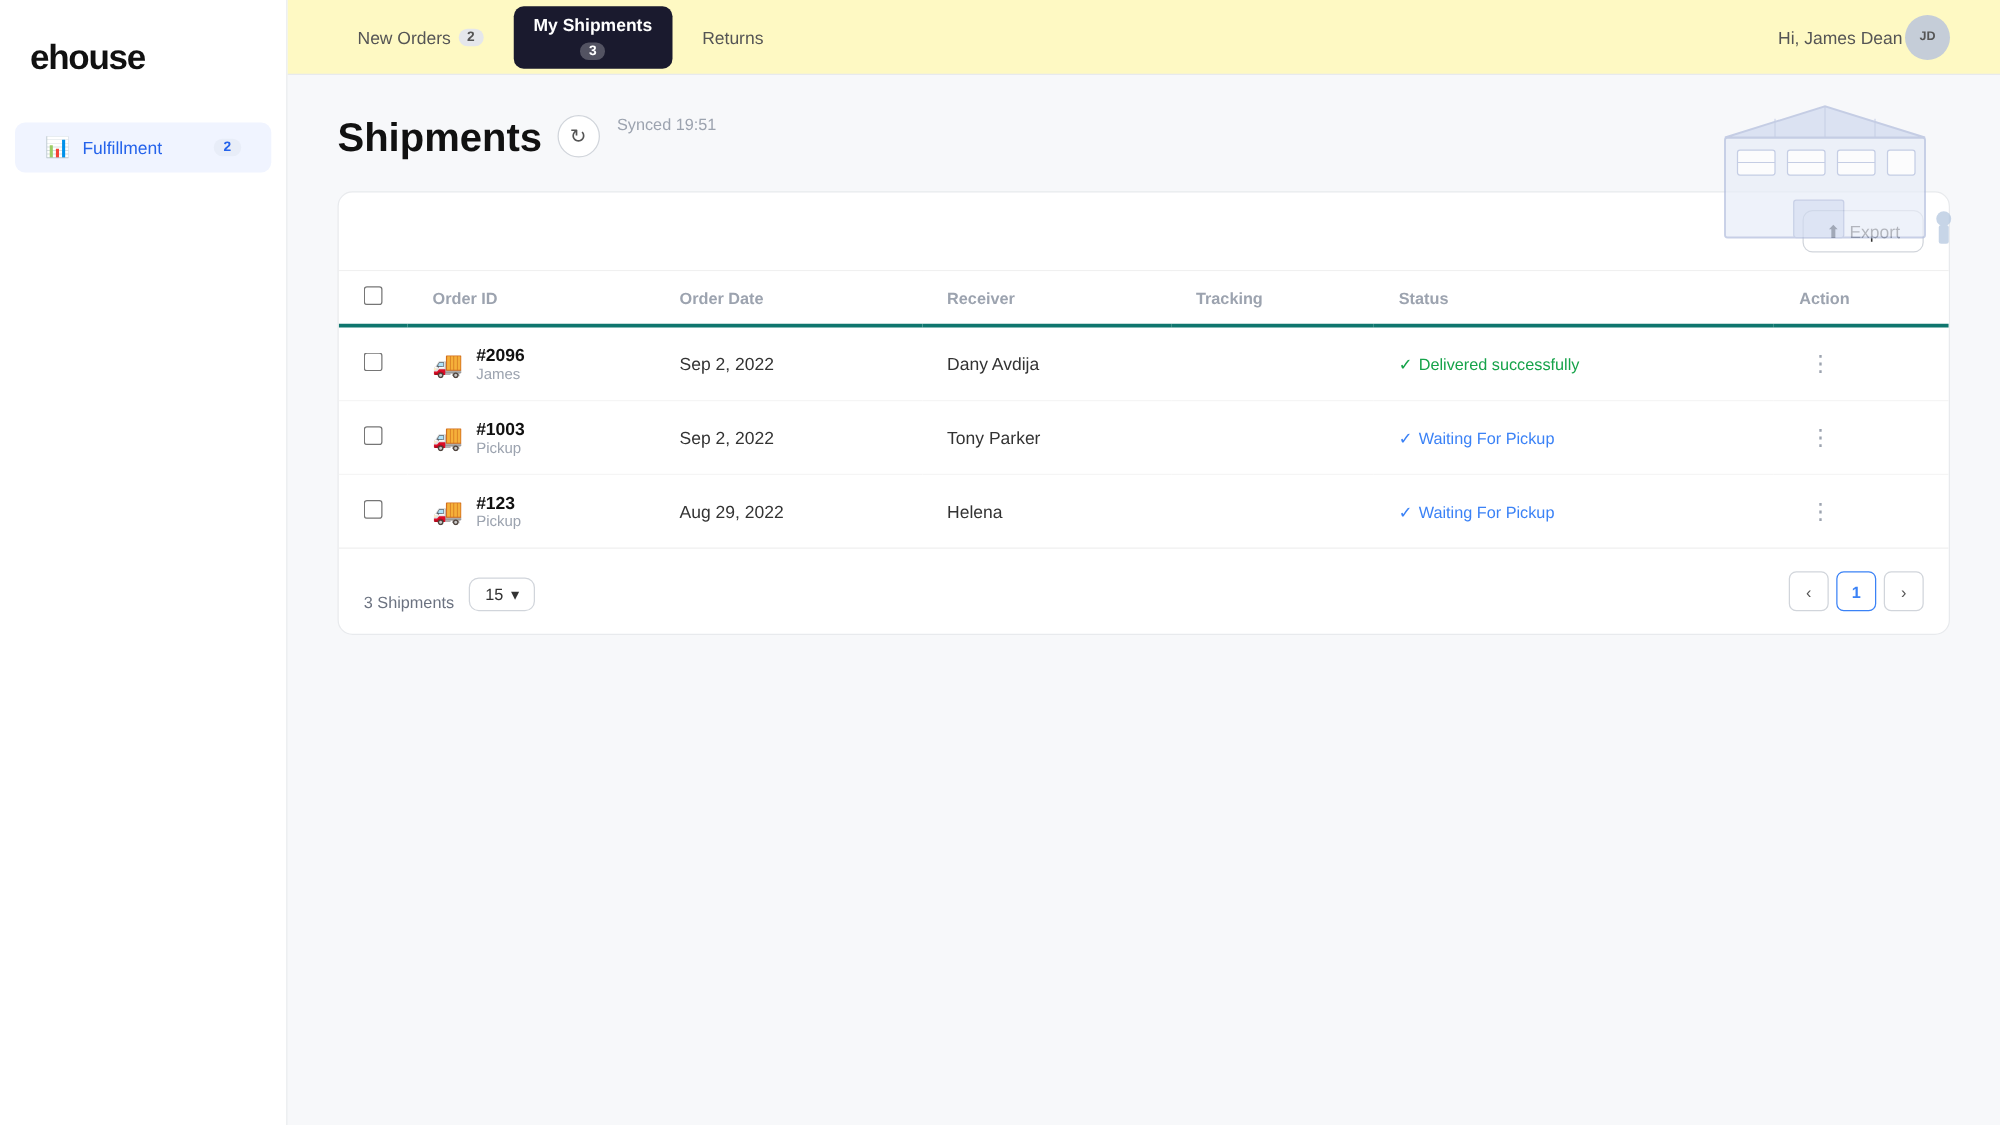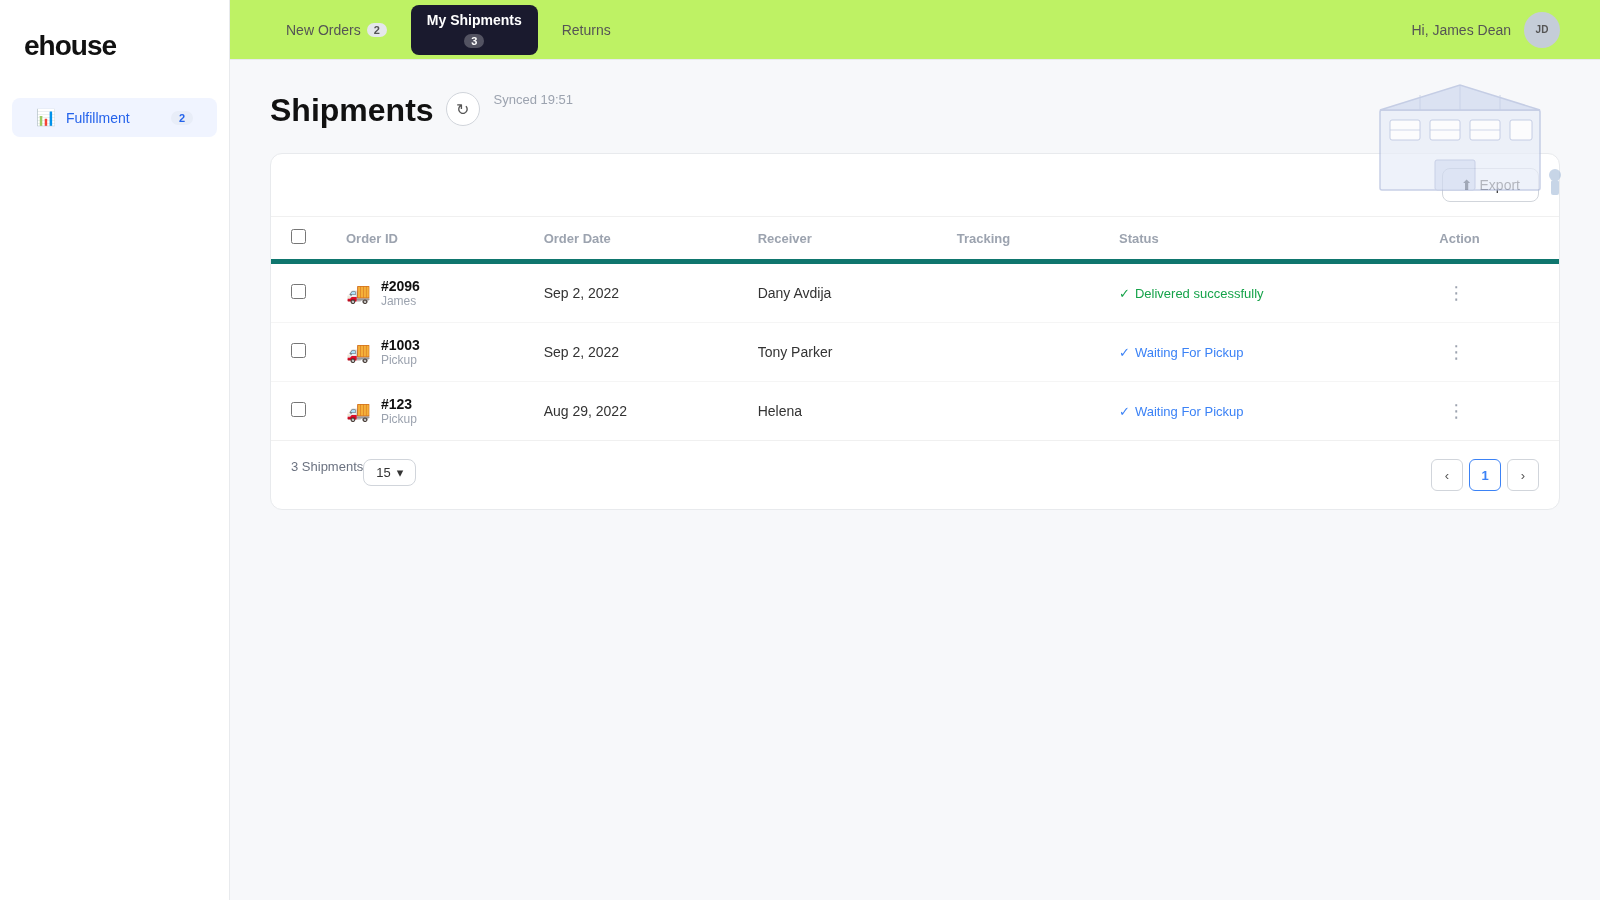--- a/index.html
+++ b/index.html
@@ -43,21 +43,21 @@
       font-size: 11px;
       font-weight: 700;
       padding: 1px 8px;
     }
 
     
     #main { flex: 1; display: flex; flex-direction: column; overflow: hidden; }
 
     
     #topnav {
-      background: #bef264;
+      background: #fef9c3;
       border-bottom: 1px solid #e8eaed;
       height: 60px;
       display: flex;
       align-items: center;
       padding: 0 40px;
       gap: 8px;
     }
     .nav-spacer { flex: 1; }
     .nav-item {
       display: flex;
@@ -87,21 +87,21 @@
     .nav-item.active .nav-badge {
       background: rgba(255,255,255,0.25);
     }
     .nav-item:not(.active) .nav-badge {
       background: #e5e7eb;
       color: #555;
     }
     .user-greeting {
       display: flex;
       align-items: center;
-      gap: 13px;
+      gap: 2px;
       margin-left: 24px;
       font-size: 14px;
       color: #555;
     }
     .user-avatar {
       width: 36px; height: 36px;
       border-radius: 50%;
       background: #c5cdd8;
       display: flex; align-items: center; justify-content: center;
       font-size: 10px; font-weight: 700; color: #555;
@@ -185,21 +185,21 @@
       width: 100%;
       border-collapse: collapse;
     }
     thead th {
       padding: 12px 20px;
       text-align: left;
       font-size: 13px;
       font-weight: 600;
       color: #9ca3af;
       background: #fff;
-      border-bottom: 5px solid #0f766e;
+      border-bottom: 3px solid #0f766e;
     }
     thead th:first-child { width: 50px; }
     tbody tr {
       border-bottom: 1px solid #f5f5f5;
     }
     tbody tr:last-child { border-bottom: none; }
     tbody td {
       padding: 14px 20px;
       font-size: 14px;
       color: #333;
@@ -237,23 +237,23 @@
     .action-dots {
       color: #9ca3af;
       font-size: 18px;
       cursor: pointer;
       padding: 4px 8px;
     }
 
     
     .pagination-row {
       display: flex;
-      align-items: flex-start;
+      align-items: flex-end;
       padding: 18px 20px;
-      gap: 0;
+      gap: 12px;
       border-top: 1px solid #f0f0f0;
     }
     .pagination-count {
       font-size: 13px;
       color: #6b7280;
     }
     .per-page-select {
       display: flex;
       align-items: center;
       gap: 6px;

